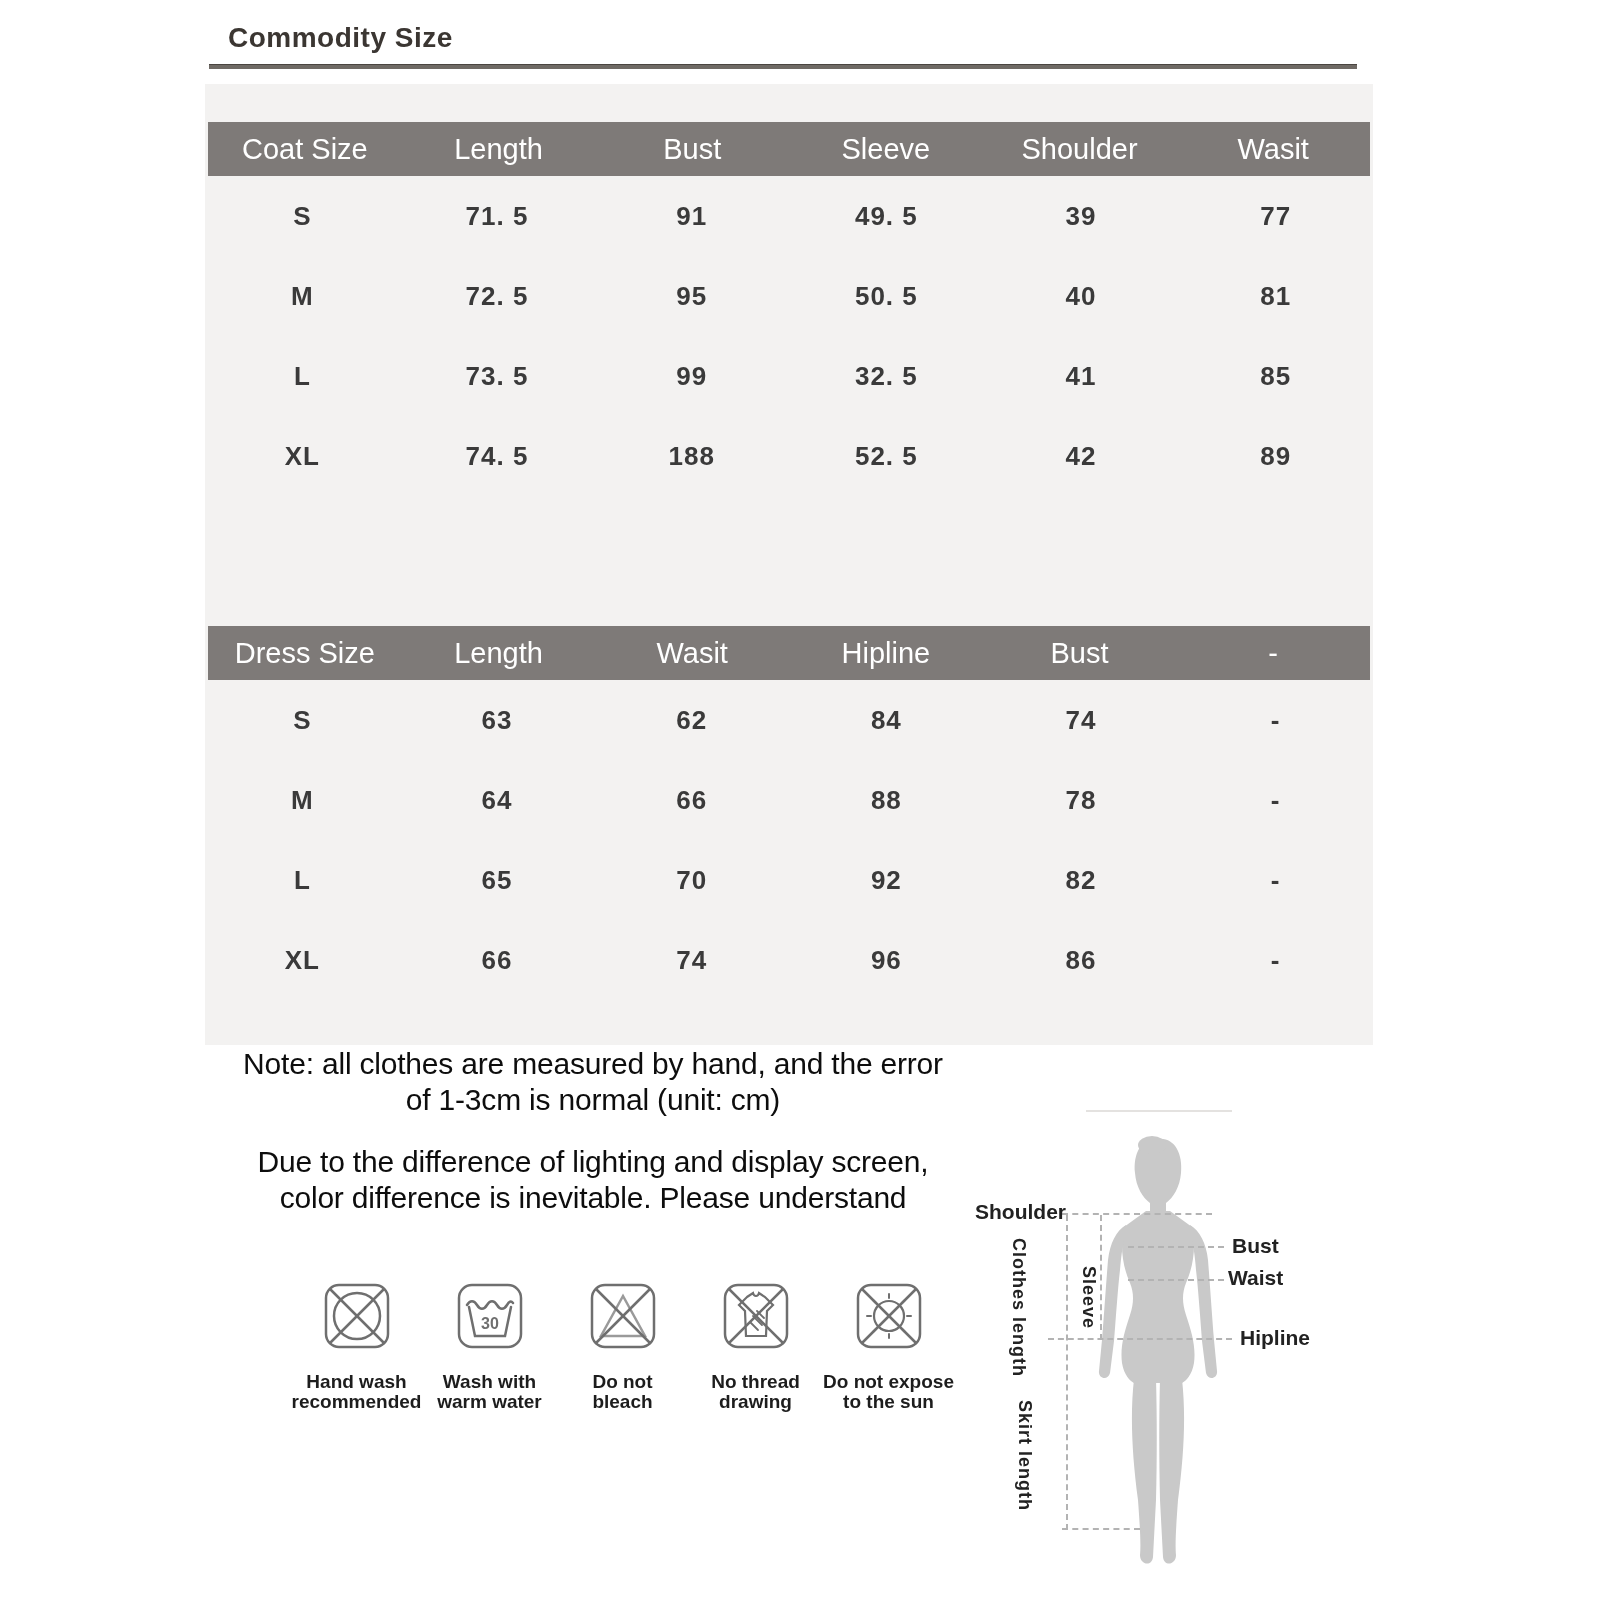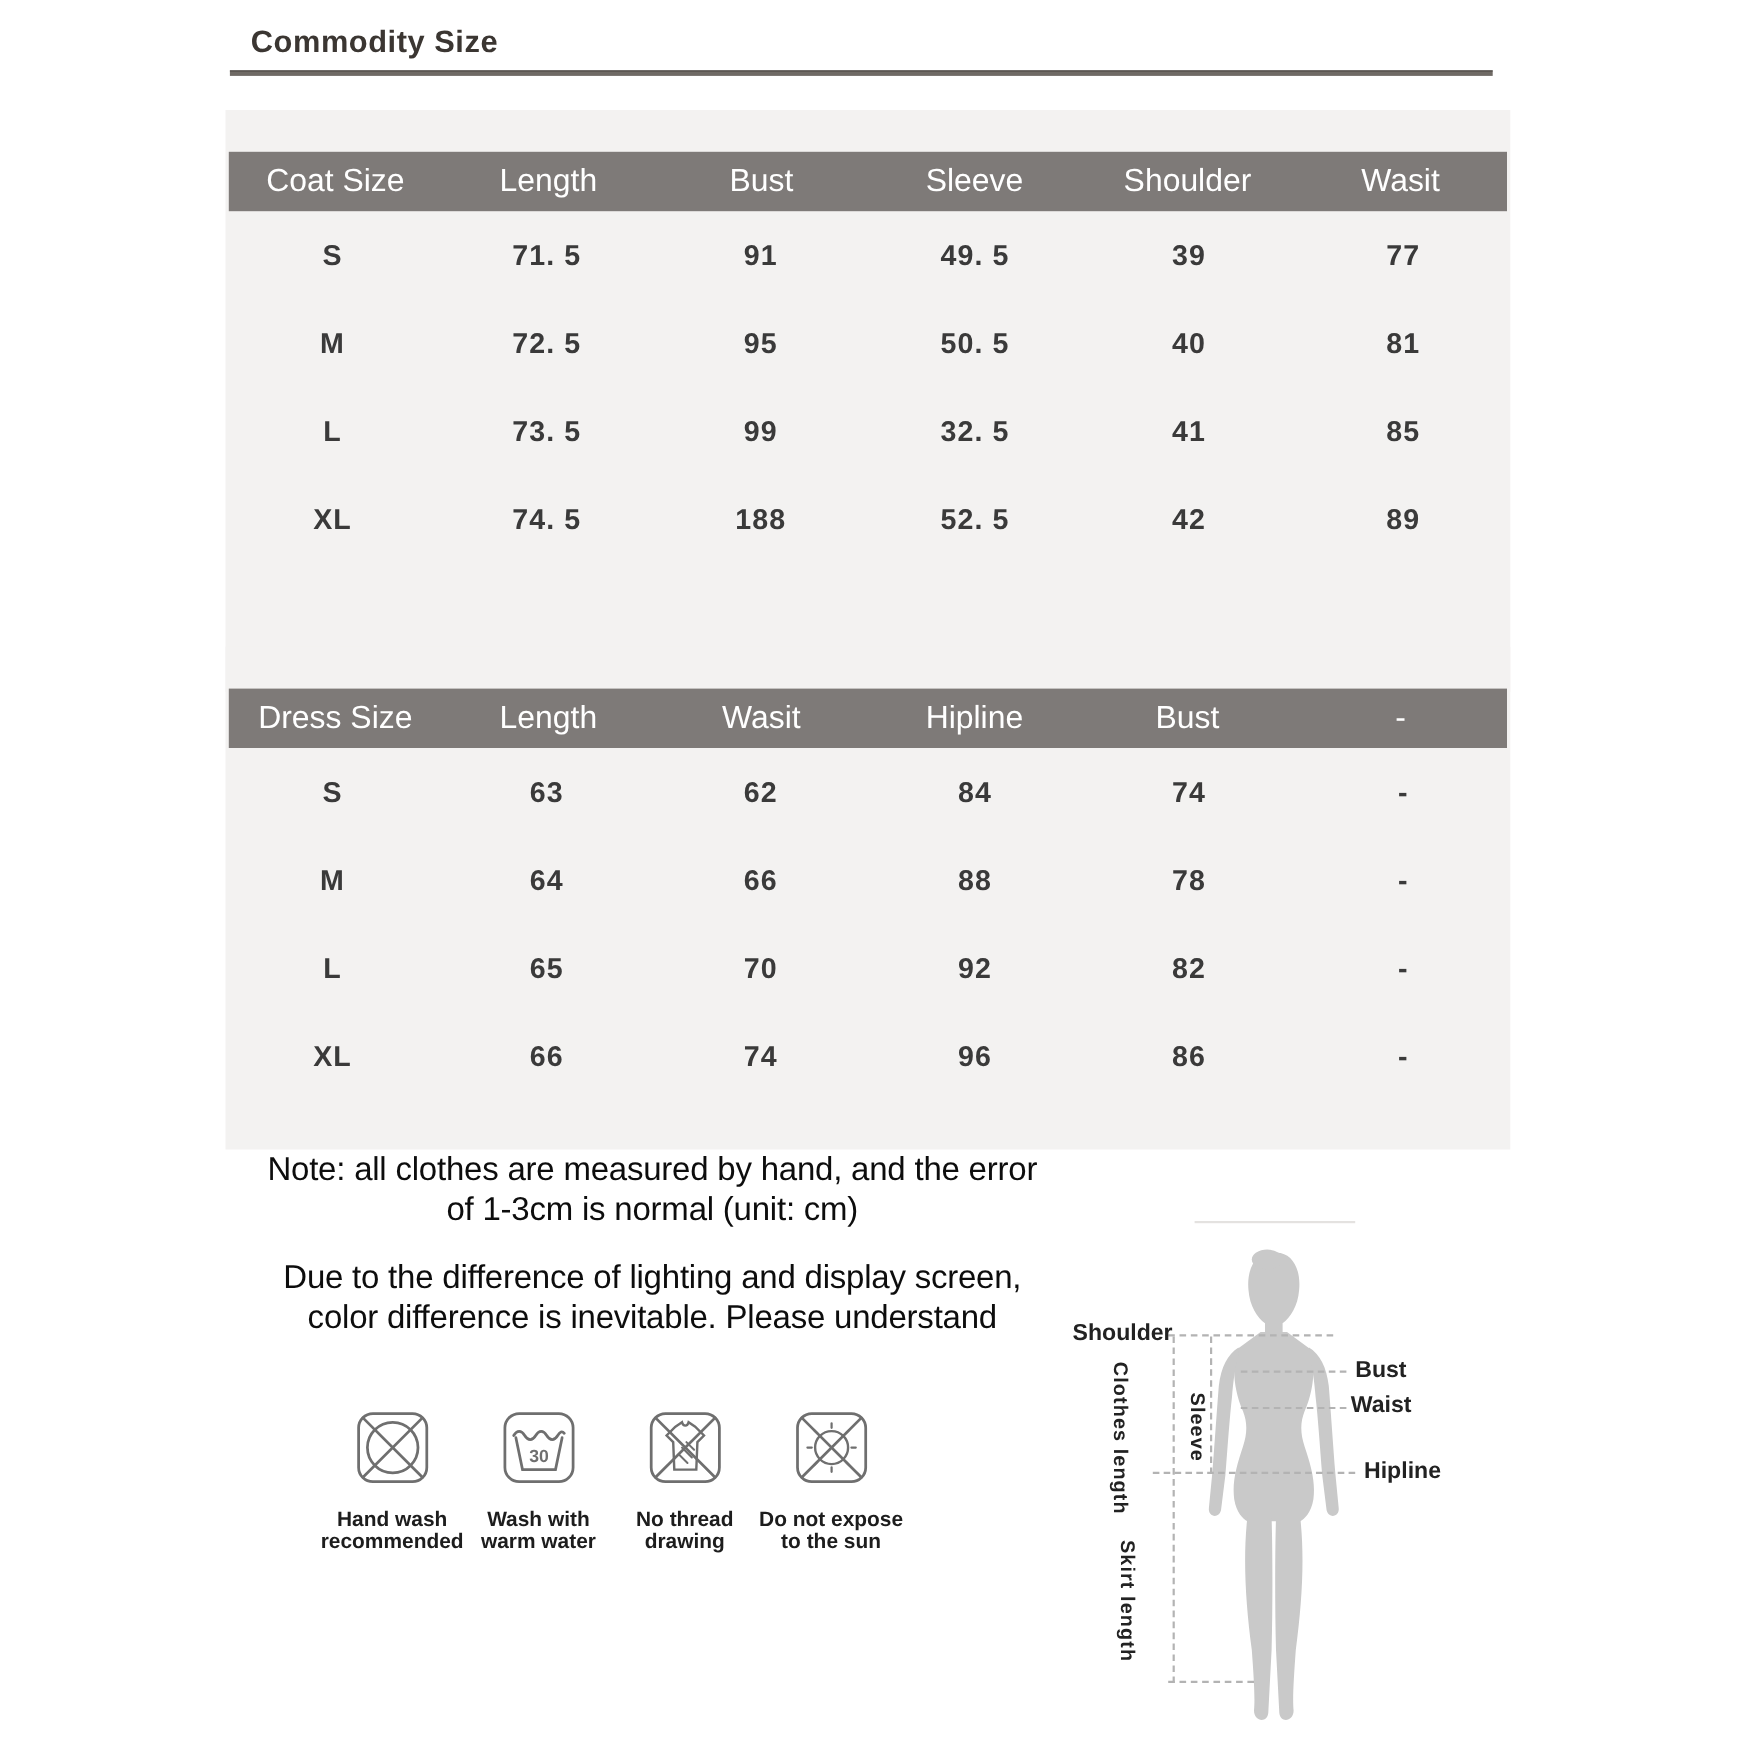--- a/index.html
+++ b/index.html
@@ -14,21 +14,21 @@
     position:absolute; left:228px; top:22px;
     font-size:28px; font-weight:bold; color:#3b3632; letter-spacing:0.5px;
   }
   .title-rule {
     position:absolute; left:209px; top:64px; width:1148px; height:5px;
     background:#6f6a65; border-top:1px solid #4a4541;
   }
 
   
   .size-table { position:absolute; left:205px; width:1168px; background:#f3f2f1; }
-  .size-table.coat  { top:100px; height:529px; }
+  .size-table.coat  { top:84px; height:529px; }
   .size-table.dress { top:588px; height:457px; }
   .thead {
     margin:38px 3px 0 3px; height:54px; background:#7e7a78;
     display:flex; align-items:center;
   }
   .th { flex:1; text-align:center; color:#ffffff; font-size:29px; font-weight:400; }
   .trow { display:flex; height:80px; align-items:center; }
   .trow:first-of-type { margin-top:0; }
   .td { flex:1; text-align:center; color:#3a3a3a; font-size:26px; font-weight:bold; letter-spacing:1px; }
 
@@ -176,20 +176,32 @@
         <path d="M13,25 c3,-5 7,-5 10,0 c3,5 7,5 10,0 c3,-5 7,-5 10,0 c3,5 7,5 10,0 c2,-3.5 4,-4.5 6,-2"></path>
         <path d="M15,27 L21,56 L51,56 L57,27"></path>
         <text x="36" y="49" font-size="16" font-weight="bold" fill="#6f6f6f" stroke="none" text-anchor="middle" font-family="Liberation Sans, sans-serif">30</text>
       </svg>
       <div class="care-label">
         <div>Wash with</div>
         <div>warm water</div>
       </div>
     </div>
 
+    <div class="care-item">
+      <svg viewBox="0 0 72 72" fill="none" stroke="#9a9a9a" stroke-width="2.5" stroke-linecap="round">
+        <rect x="5" y="5" width="62" height="62" rx="13" stroke="#6f6f6f"></rect>
+        <path d="M36,16 L14,56 L58,56 Z"></path>
+        <line x1="9" y1="9" x2="63" y2="63" stroke="#6f6f6f"></line>
+        <line x1="63" y1="9" x2="9" y2="63" stroke="#6f6f6f"></line>
+      </svg>
+      <div class="care-label">
+        <div>Do not</div>
+        <div>bleach</div>
+      </div>
+    </div>
 
     <div class="care-item">
       <svg viewBox="0 0 72 72" fill="none" stroke="#6f6f6f" stroke-width="2.5" stroke-linecap="round">
         <rect x="5" y="5" width="62" height="62" rx="13"></rect>
         <path d="M27,17 L33,13 C34,17 38,17 39,13 L45,17 L53,25 L47,31 L46,56 L26,56 L25,31 L19,25 Z" stroke-width="2.2"></path>
         <line x1="30" y1="42" x2="38" y2="50" stroke-width="1.8"></line>
         <line x1="33" y1="36" x2="42" y2="45" stroke-width="1.8"></line>
         <line x1="37" y1="31" x2="44" y2="38" stroke-width="1.8"></line>
         <line x1="9" y1="9" x2="63" y2="63"></line>
         <line x1="63" y1="9" x2="9" y2="63"></line>

